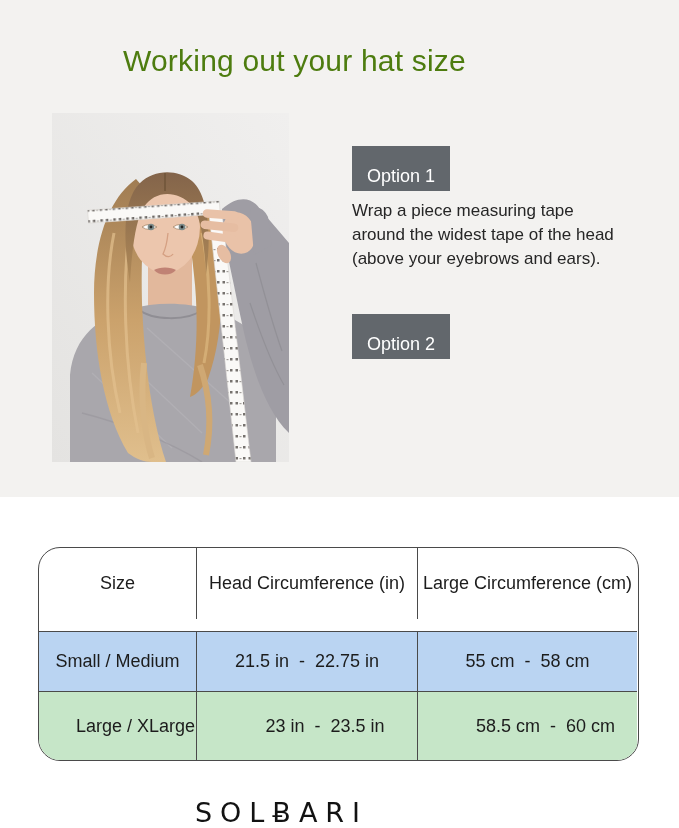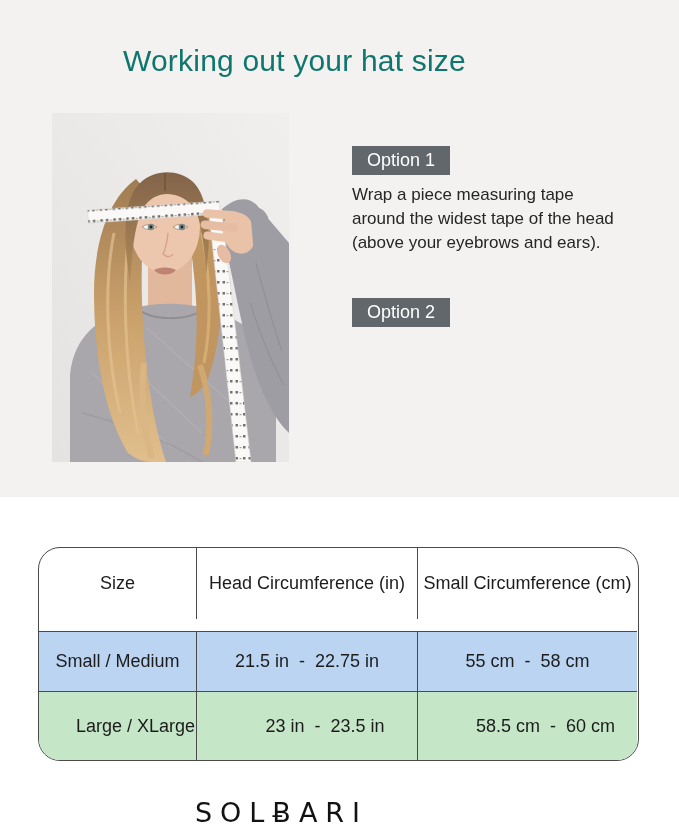--- a/index.html
+++ b/index.html
@@ -9,33 +9,33 @@
     font-family:"Liberation Sans", sans-serif;
     color:#1e1e1f;
   }
   .top-section {
     position:absolute; left:0; top:0; width:679px; height:497px;
     background:#f3f2f0;
   }
   .page-title {
     position:absolute; left:0; top:44px; width:589px;
     text-align:center; font-size:30px; font-weight:400;
-    color:#0f766e; letter-spacing:0.2px;
+    color:#4d7c0f; letter-spacing:0.2px;
   }
   .photo-wrap {
     position:absolute; left:52px; top:113px; width:237px; height:349px;
     overflow:hidden;
   }
   .photo-wrap svg { display:block; }
   .options {
     position:absolute; left:352px; top:146px; width:292px;
   }
   .option-badge {
     display:inline-block; background:#62676c; color:#ffffff;
-    font-size:18px; line-height:20px; padding:4px 15px 5px;
+    font-size:18px; line-height:20px; padding:20px 15px 5px;
   }
   .option-text { margin-top:8px; }
   .option-text .line {
     font-size:17px; line-height:24px; color:#262626;
   }
   .option-block-2 { margin-top:43px; }
   .size-table {
     position:absolute; left:38px; top:547px; width:601px;
     border:1px solid #4a4a4a; border-radius:22px; overflow:hidden;
     background:#ffffff; box-sizing:border-box;
@@ -152,21 +152,21 @@
       <div class="option-block-2">
         <span class="option-badge">Option 2</span>
       </div>
     </div>
   </div>
 
   <div class="size-table">
 
     <div class="cell col-a">Size</div>
     <div class="cell col-b">Head Circumference (in)</div>
-    <div class="cell">Small Circumference (cm)</div>
+    <div class="cell">Large Circumference (cm)</div>
 
     <div class="cell col-a r2">Small / Medium</div>
     <div class="cell col-b r2">21.5 in &nbsp;-&nbsp; 22.75 in</div>
     <div class="cell r2">55 cm &nbsp;-&nbsp; 58 cm</div>
 
     <div class="cell col-a r3">Large / XLarge</div>
     <div class="cell col-b r3">23 in &nbsp;-&nbsp; 23.5 in</div>
     <div class="cell r3">58.5 cm &nbsp;-&nbsp; 60 cm</div>
   </div>
 

